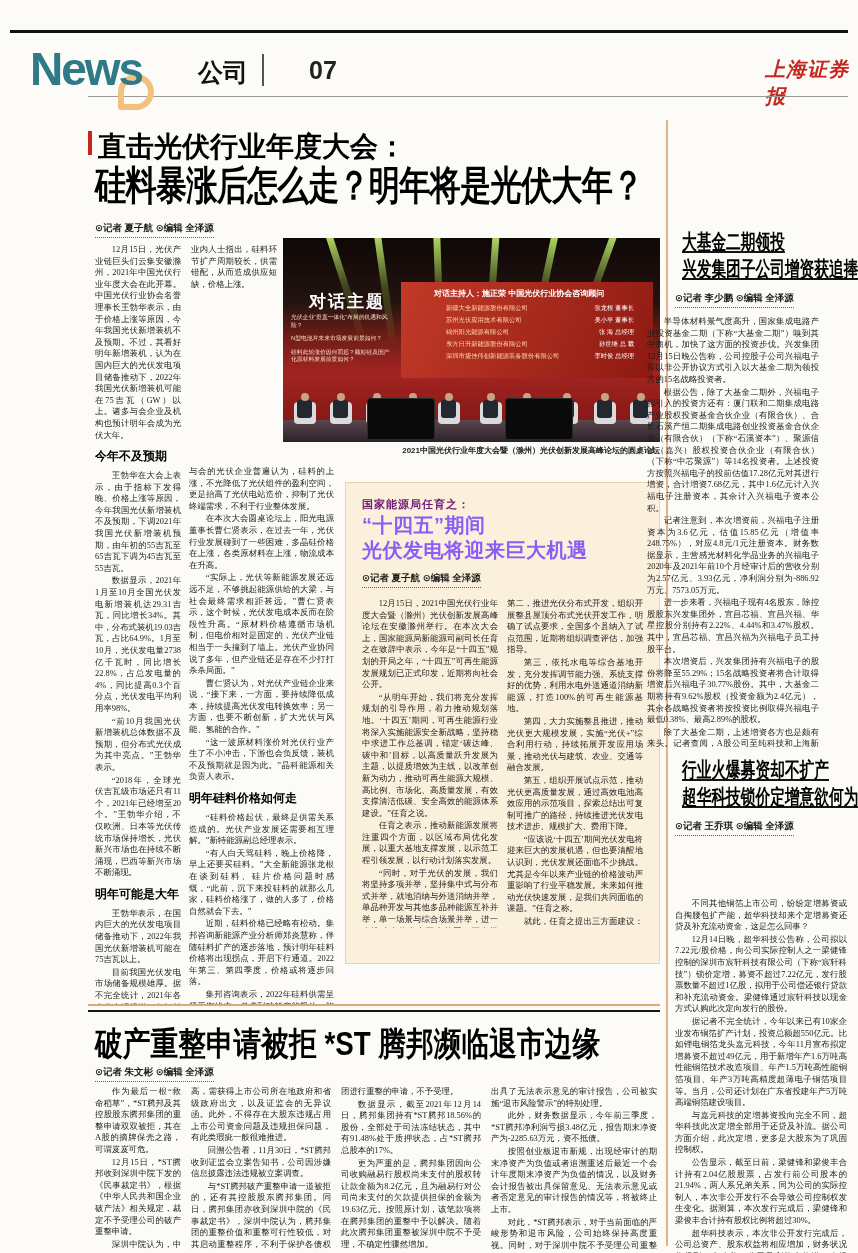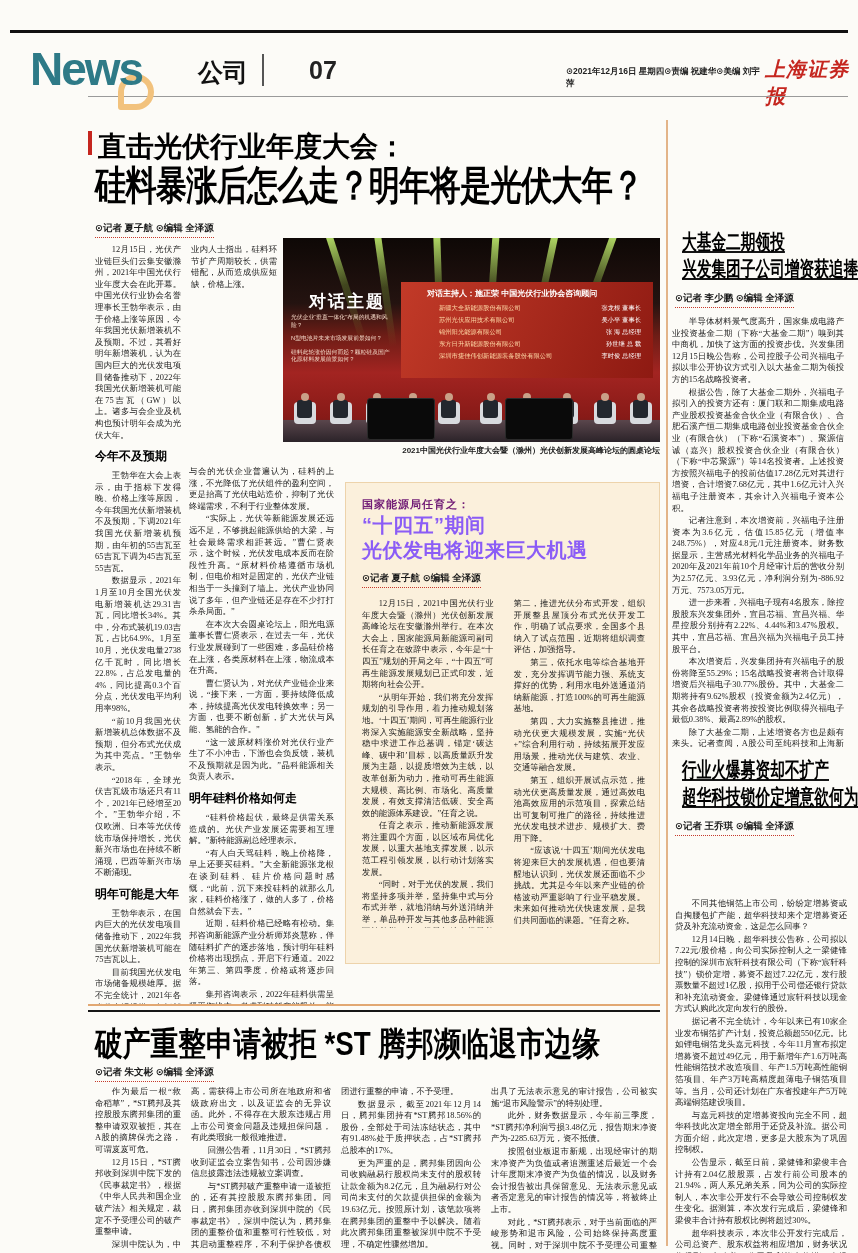--- a/index.html
+++ b/index.html
@@ -30,49 +30,49 @@
   .para{margin:0 0 1px 0;text-indent:2em;text-align:justify;font-size:8.4px;line-height:11.6px;
         font-family:"Liberation Serif","DejaVu Serif",serif;color:#1b1b1b;}
   .para.cont{text-indent:0;}
   .subhead{font-size:12px;font-weight:800;margin:7px 0 5px 0;color:#000;font-family:"Liberation Sans","DejaVu Sans",sans-serif;}
   .col1{left:0;top:0;width:86px;height:762px;}
   .col2a{left:96px;top:0;width:86px;height:198px;}
   .col2b{left:94px;top:222px;width:145px;height:540px;}
   
   .photo{left:188px;top:-6px;width:377px;height:204px;background:linear-gradient(#0e0806 0%,#241310 32%,#6e1d16 48%,#a32421 66%,#871a17 88%,#3a2a2e 100%);overflow:hidden;}
   .beam{position:absolute;top:-10px;width:7px;height:120px;background:linear-gradient(to bottom,rgba(208,255,120,.95),rgba(170,230,80,.25),transparent);transform-origin:top center;}
-  .screen{position:absolute;left:118px;top:44px;width:252px;height:96px;background:linear-gradient(115deg,#c23a28,#8e1a12);padding:6px 12px;box-sizing:border-box;}
+  .screen{position:absolute;left:118px;top:44px;width:252px;height:96px;background:linear-gradient(115deg,#c23a28,#8e1a12);padding:6px 19px;box-sizing:border-box;}
   .host-line{font-size:8px;font-weight:800;color:#fff;margin:0 0 5px 14px;}
   .guest-row{display:flex;justify-content:space-between;margin:0 0 3px 26px;font-size:6.3px;}
   .guest-row .company{color:#ffd9a6;}
   .guest-row .person{color:#fff;}
   .theme-label{position:absolute;left:26px;top:52px;font-size:17px;font-weight:800;color:#fff;letter-spacing:2px;}
   .topics{position:absolute;left:8px;top:76px;width:104px;}
   .topic{font-size:5.8px;color:#f3d9c8;margin:0 0 6px 0;line-height:7.5px;}
   .floor{position:absolute;bottom:0;left:0;width:100%;height:22px;background:linear-gradient(#5a464c,#2b2329);}
   .person-fig{position:absolute;bottom:18px;width:24px;height:36px;}
   .person-fig .chair{position:absolute;bottom:0;left:1px;width:22px;height:22px;background:#d8dade;border-radius:4px;}
   .person-fig .body{position:absolute;bottom:6px;left:4px;width:15px;height:18px;background:#23272e;border-radius:3px;}
   .person-fig .head{position:absolute;bottom:23px;left:8px;width:8px;height:8px;background:#c9a188;border-radius:50%;}
   .speaker{position:absolute;bottom:2px;width:66px;height:40px;background:#0a0a0a;border-radius:3px;border:1px solid #2a2a2a;}
   .caption{left:188px;top:201px;width:377px;font-size:8px;font-weight:700;color:#222;text-align:right;}
   
   .energy-box{left:250px;top:238px;width:315px;height:482px;background:#fbf0dc;border:1px solid #edd3ab;box-sizing:border-box;padding:14px 14px 10px 16px;overflow:hidden;}
   .box-kicker{font-size:11px;font-weight:800;color:#701a75;margin-bottom:1px;letter-spacing:1px;}
   .box-headline{font-size:20px;font-weight:900;color:#8b5cf6;line-height:1.25;letter-spacing:0.5px;}
   .box-byline{margin-top:9px;}
-  .box-cols{display:flex;gap:20px;margin-top:10px;height:330px;overflow:hidden;}
+  .box-cols{display:flex;gap:9px;margin-top:10px;height:330px;overflow:hidden;}
   .box-col{width:136px;overflow:hidden;}
   
   .v-divider{left:666px;top:120px;width:2px;height:1126px;background:#e3b488;}
   .sb-headline{left:682px;width:172px;text-decoration:underline;}
   .sb-headline div{font-size:21px;font-weight:900;color:#000;white-space:nowrap;transform:scaleX(.70);transform-origin:left;line-height:27px;}
   .sb-art1-h{top:228px;}
   .sb-art1-byline{left:675px;top:292px;}
-  .sb-art1-body{left:672px;top:316px;width:172px;height:432px;}
+  .sb-art1-body{left:647px;top:316px;width:172px;height:432px;}
   .sb-art2-h{top:756px;}
   .sb-art2-byline{left:675px;top:820px;}
   .sb-art2-body{left:675px;top:858px;width:172px;height:404px;margin-top:40px;}
   
   .bottom-rule-orange{left:88px;top:1004px;width:572px;height:2px;background:#e2a873;}
   .bottom-rule-black{left:88px;top:1010px;width:572px;height:2px;background:#161616;}
   .bottom-headline{left:95px;top:1022px;font-size:33px;font-weight:900;white-space:nowrap;transform:scaleX(.84);transform-origin:left;color:#000;}
   .bottom-byline{left:95px;top:1066px;}
   .bottom-cols{left:95px;top:1086px;width:565px;height:164px;}
   .bc1{left:0;top:0;width:86px;height:164px;}
@@ -84,21 +84,20 @@
 <body>
 
 <div class="page">
 
   <div class="abs top-rule"></div>
   <div class="abs bubble"></div>
   <div class="abs news-logo">News</div>
   <div class="abs section-label">公司</div>
   <div class="abs section-divider"></div>
   <div class="abs page-no">07</div>
-  <div class="abs dateline">⊙2021年12月16日 星期四⊙责编 祝建华⊙美编 刘宇萍</div>
   <div class="abs masthead">上海证券报</div>
   <div class="abs header-line"></div>
 
   <div class="abs kicker-bar"></div>
   <div class="abs kicker">直击光伏行业年度大会：</div>
   <div class="abs main-headline">硅料暴涨后怎么走？明年将是光伏大年？</div>
   <div class="abs main-byline byline">⊙记者 夏子航 ⊙编辑 全泽源</div>
 
   <div class="abs main-body">
     <div class="col col1">
@@ -205,22 +204,22 @@
           <div class="body"></div>
           <div class="head"></div>
         </div>
       <div class="speaker" style="left:84px"></div>
       <div class="speaker" style="left:222px"></div>
     </div>
     <div class="col caption">2021中国光伏行业年度大会暨（滁州）光伏创新发展高峰论坛的圆桌论坛</div>
 
     <div class="col col2b">
         <p class="para cont">与会的光伏企业普遍认为，硅料的上涨，不光降低了光伏组件的盈利空间，更是抬高了光伏电站造价，抑制了光伏终端需求，不利于行业整体发展。</p>
+        <p class="para">在本次大会圆桌论坛上，阳光电源董事长曹仁贤表示，在过去一年，光伏行业发展碰到了一些困难，多晶硅价格在上涨，各类原材料在上涨，物流成本在升高。</p>
         <p class="para">“实际上，光伏等新能源发展还远远不足，不够挑起能源供给的大梁，与社会最终需求相距甚远。”曹仁贤表示，这个时候，光伏发电成本反而在阶段性升高。“原材料价格遵循市场机制，但电价相对是固定的，光伏产业链相当于一头撞到了墙上。光伏产业协同说了多年，但产业链还是存在不少打打杀杀局面。”</p>
-        <p class="para">在本次大会圆桌论坛上，阳光电源董事长曹仁贤表示，在过去一年，光伏行业发展碰到了一些困难，多晶硅价格在上涨，各类原材料在上涨，物流成本在升高。</p>
         <p class="para">曹仁贤认为，对光伏产业链企业来说，“接下来，一方面，要持续降低成本，持续提高光伏发电转换效率；另一方面，也要不断创新，扩大光伏与风能、氢能的合作。”</p>
         <p class="para">“这一波原材料涨价对光伏行业产生了不小冲击，下游也会负反馈，装机不及预期就是因为此。”晶科能源相关负责人表示。</p>
         <div class="subhead">明年硅料价格如何走</div>
         <p class="para">“硅料价格起伏，最终是供需关系造成的。光伏产业发展还需要相互理解。”新特能源副总经理表示。</p>
         <p class="para">“有人白天骂硅料，晚上价格降，早上还要买硅料。”大全新能源张龙根在谈到硅料、硅片价格问题时感慨，“此前，沉下来投硅料的就那么几家，硅料价格涨了，做的人多了，价格自然就会下去。”</p>
         <p class="para">近期，硅料价格已经略有松动。集邦咨询新能源产业分析师郑炎慧称，伴随硅料扩产的逐步落地，预计明年硅料价格将出现拐点，开启下行通道。2022年第三、第四季度，价格或将逐步回落。</p>
         <p class="para">集邦咨询表示，2022年硅料供需呈紧平衡状态。考虑到硅料产能释放、能耗双控及产线检修影响，2022年上半年硅料新增产能有限，叠加下游刚性装机需求，硅料仍处于紧平衡状态。随着扩产产能的逐步释放，下半年硅料供需紧平衡状况将得到缓解。到2022年第三、第四季度，硅料企业扩产项目陆续达产，硅料或将小有余量。</p>
       </div>
 
     <div class="col energy-box">

